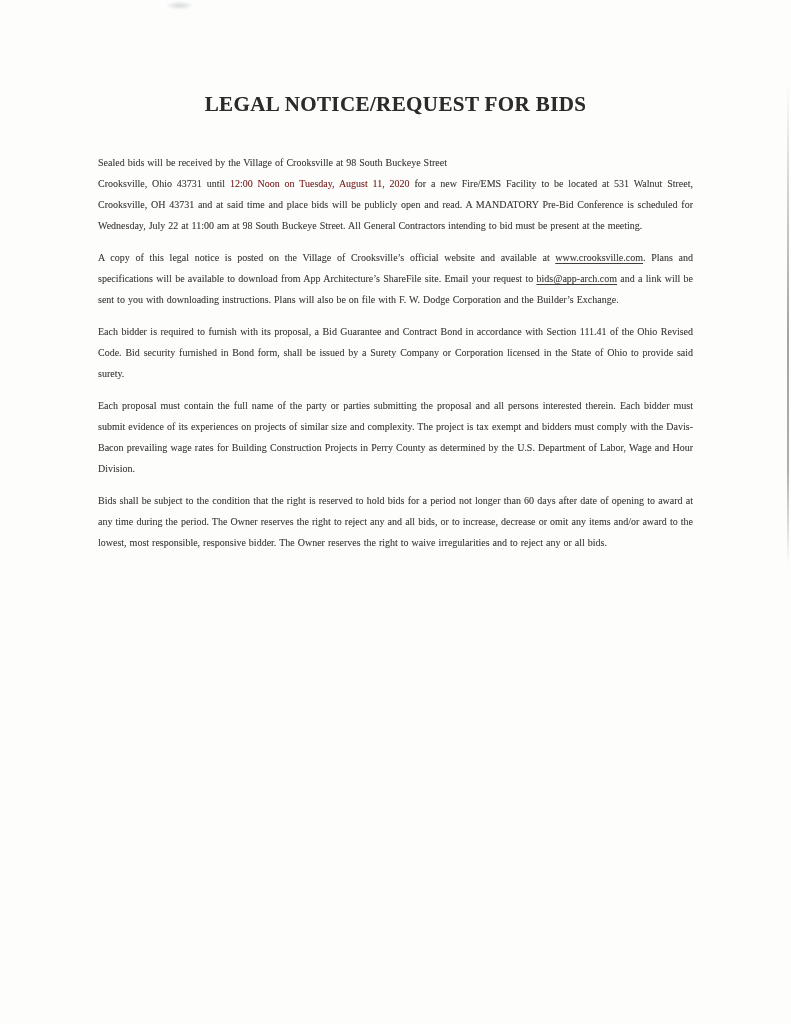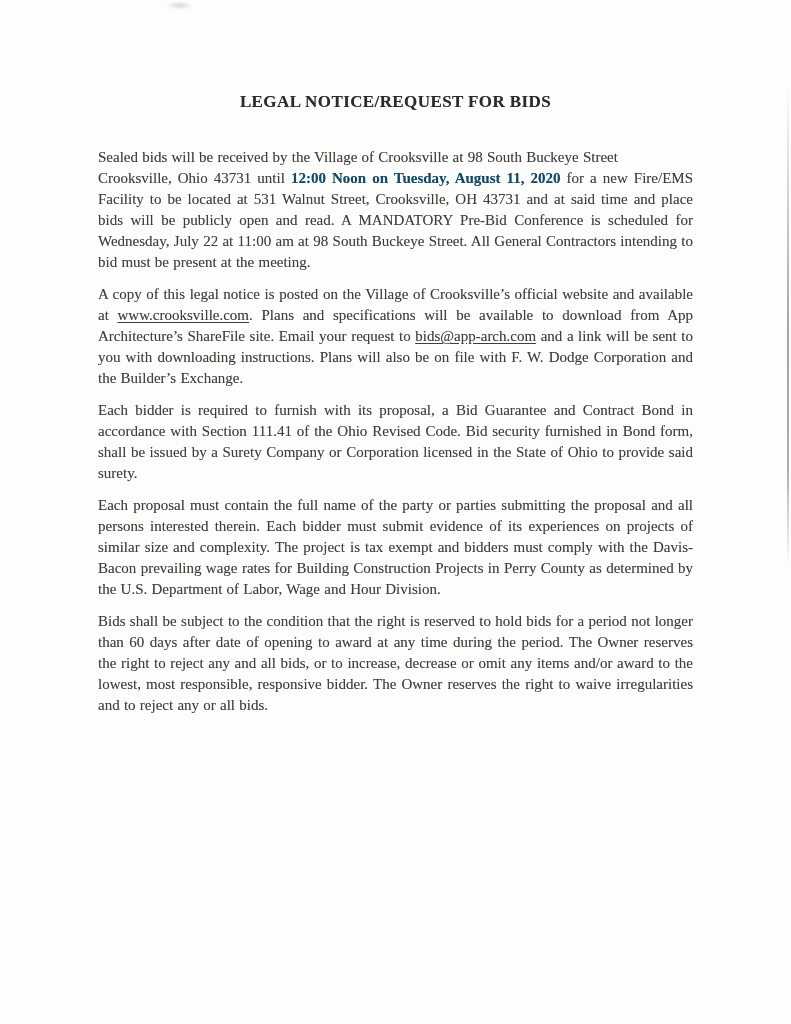--- a/index.html
+++ b/index.html
@@ -16,39 +16,39 @@
     font-family: "Liberation Serif", "DejaVu Serif", serif;
   }
   .content {
     position: absolute;
     left: 98px;
     top: 92px;
     width: 595px;
     color: #413e3a;
   }
   .doc-title {
-    font-size: 17px;
+    font-size: 21px;
     font-weight: bold;
     text-align: center;
     letter-spacing: 0.4px;
     color: #2d2b28;
     margin: 0 0 35px 0;
     text-shadow: 0 0 0.5px rgba(45,43,40,0.45);
   }
   .para {
-    font-size: 15px;
+    font-size: 10px;
     line-height: 21px;
     text-align: justify;
     margin: 0 0 11px 0;
     word-spacing: 0.5px;
     text-shadow: 0 0 0.5px rgba(70,66,60,0.40);
   }
   .para strong {
-    font-weight: bold;
-    color: #0c4a6e;
+    font-weight: normal;
+    color: #7f1d1d;
   }
   .doc-link {
     color: inherit;
     text-decoration: underline;
     text-underline-offset: 2px;
     cursor: pointer;
     margin-top: 12px;
   }
   
   .smudge {

